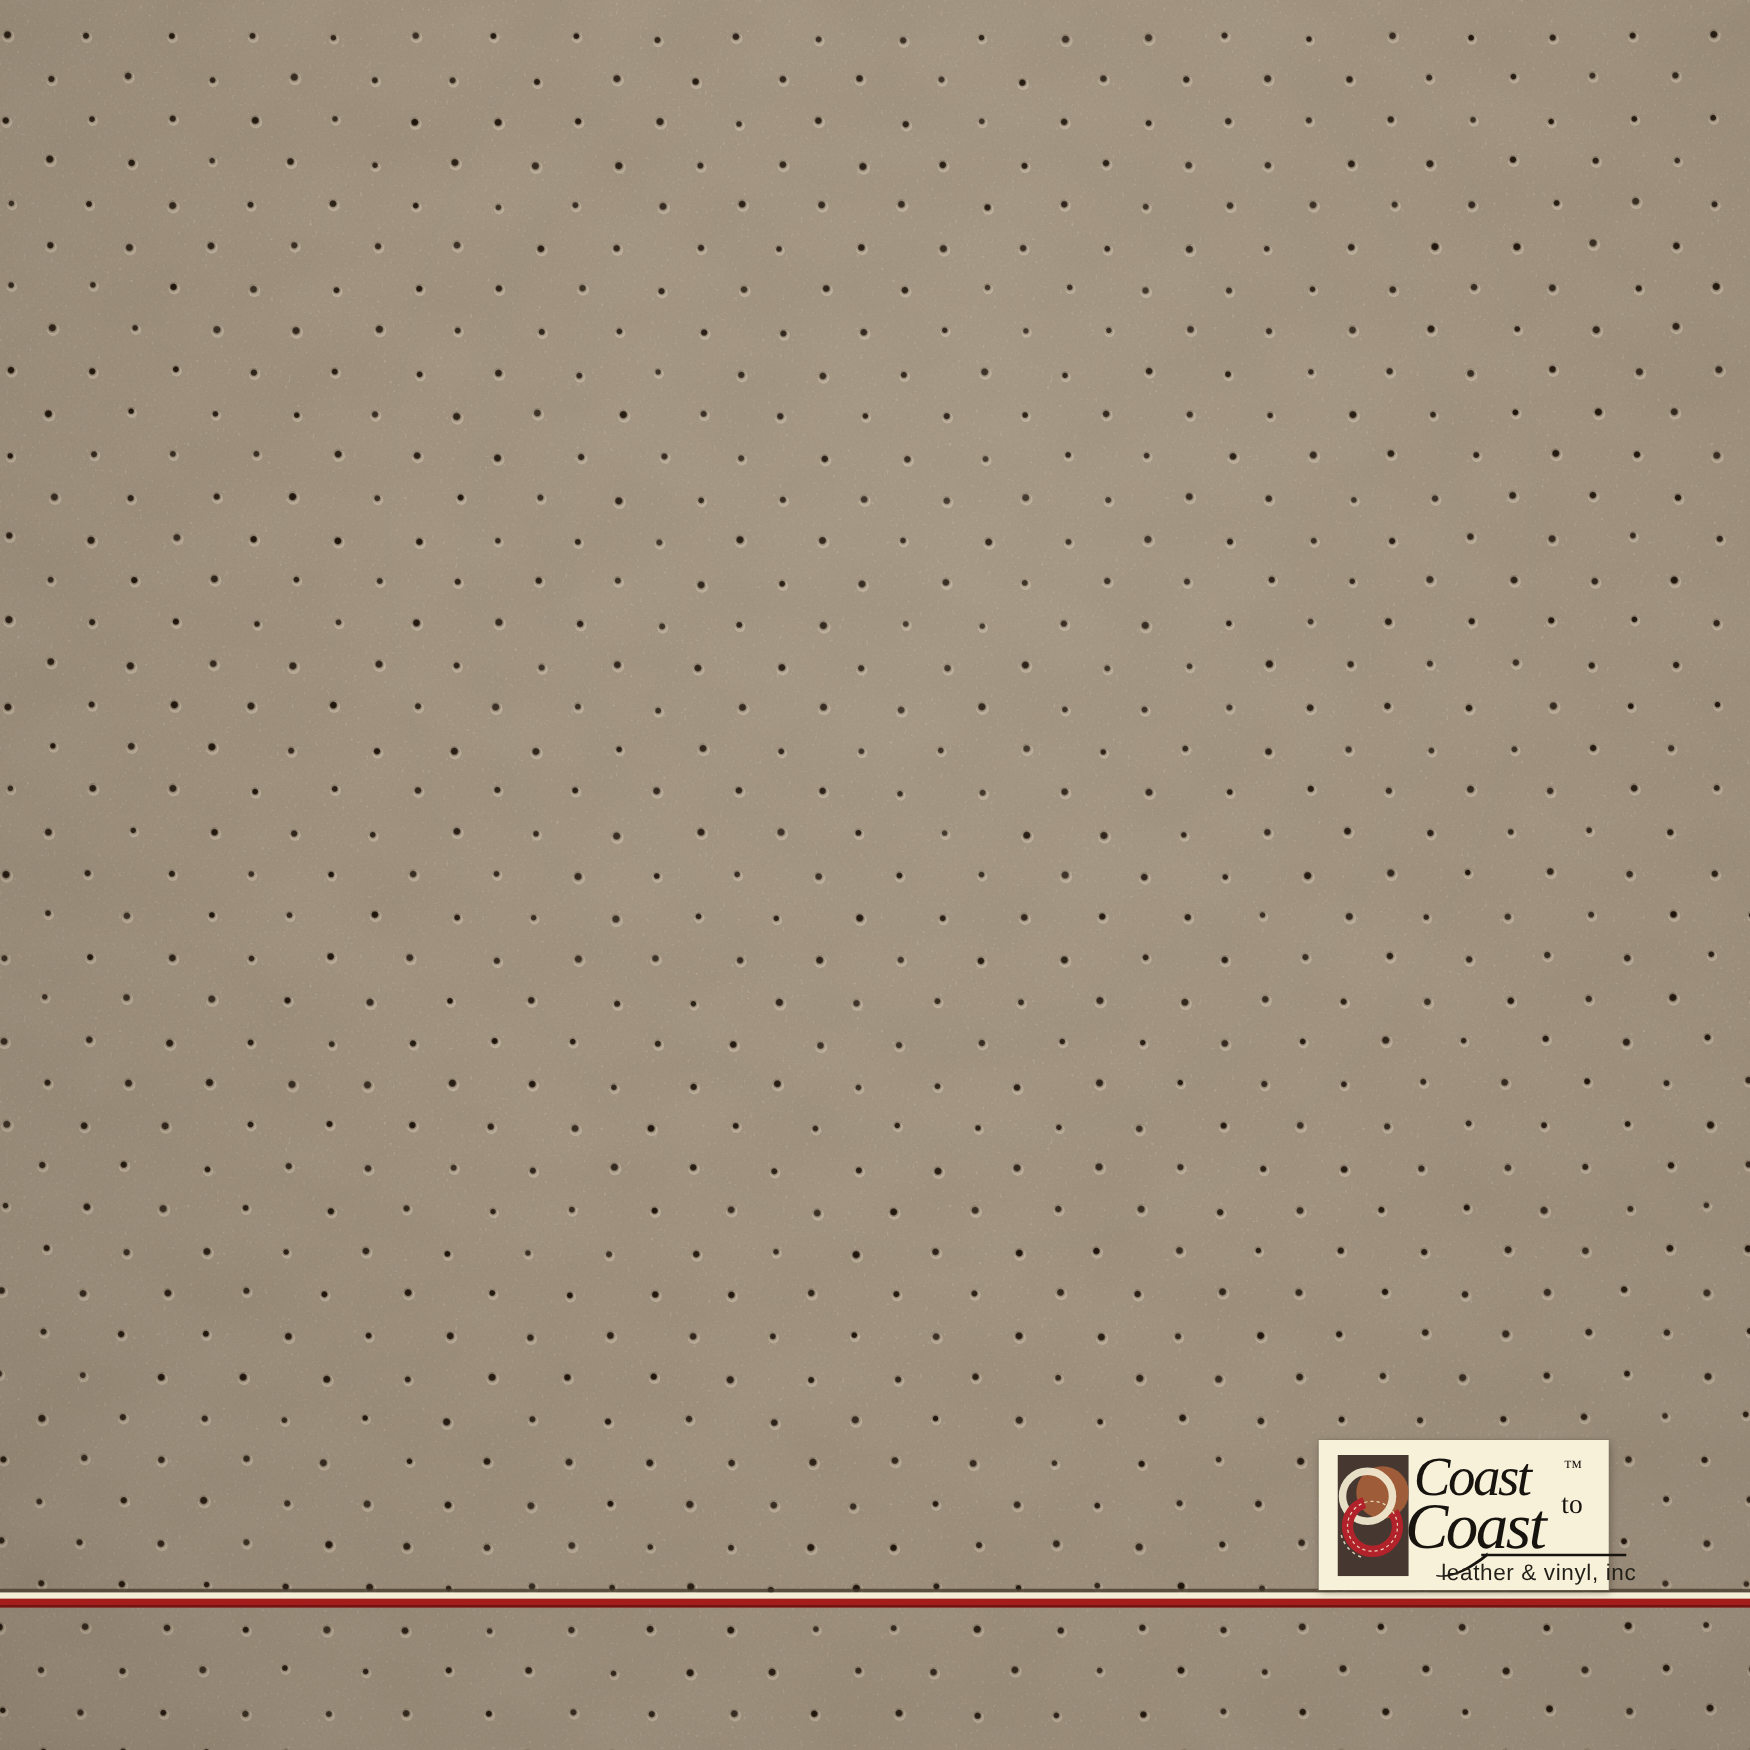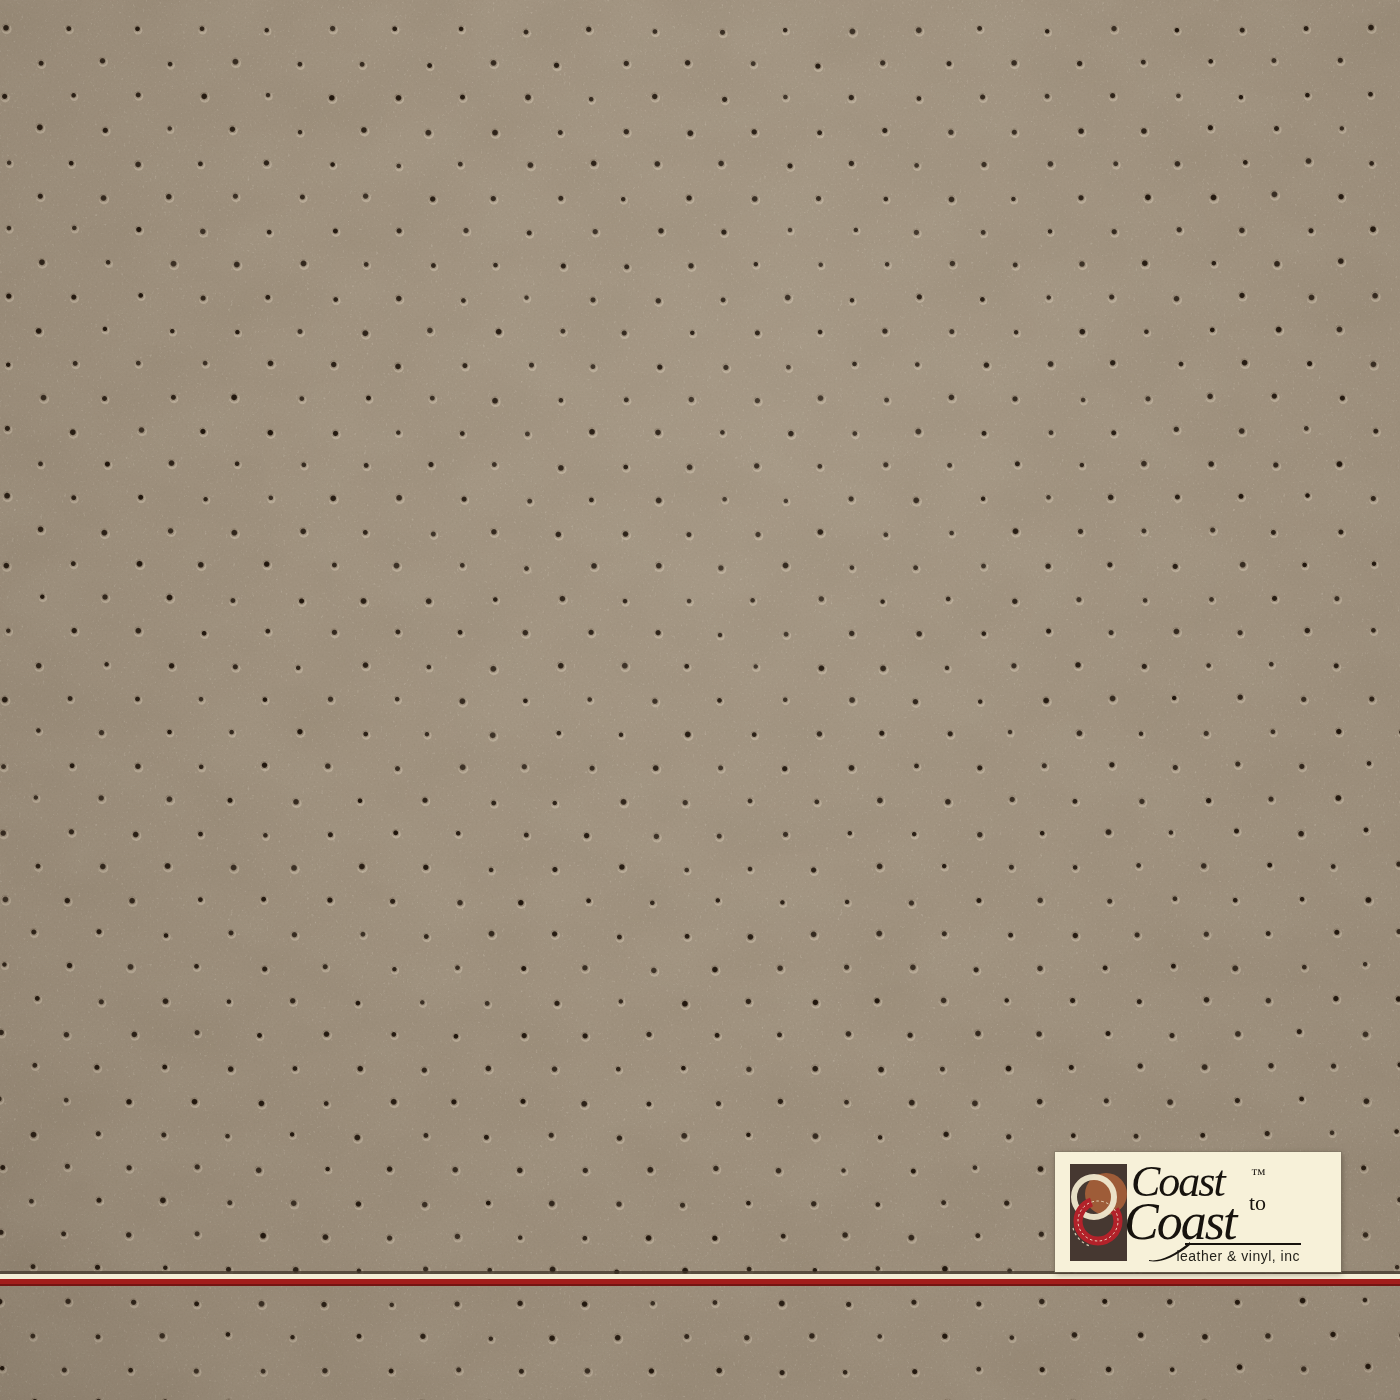--- a/index.html
+++ b/index.html
@@ -13,39 +13,39 @@
 
   
   .stripe { position: absolute; left: 0; width: 1400px; }
   .stripe-shadow { top: 1271px; height: 3px; opacity: .75; }
   .stripe-cream  { top: 1274px; height: 5px; }
   .stripe-red    { top: 1279px; height: 7px; box-shadow: inset 0 -2px 0 rgba(70,12,10,.5); }
 
   
   .plaque {
     position: absolute; left: 1055px; top: 1152px;
-    width: 286px; height: 120px;
+    width: 232px; height: 120px;
     box-shadow: 0 0 0 1px rgba(125,115,98,.45), 1px 2px 6px rgba(45,35,22,.4);
   }
   .mark { position: absolute; left: 15px; top: 12px; width: 57px; height: 97px; }
   .coast1, .coast2, .to {
     position: absolute; color: #17130e;
     font-family: "Liberation Serif", "DejaVu Serif", serif;
     line-height: 1; white-space: nowrap;
   }
   .coast1 { left: 76px; top: 8px;  font-size: 44px; font-style: italic; letter-spacing: -2px; }
   .coast2 { left: 69px; top: 44px; font-size: 52px; font-style: italic; letter-spacing: -2px; }
   .to     { left: 194px; top: 40px; font-size: 22px; text-align: center; }
   .tm     { position: absolute; left: 196px; top: 14px; font-size: 15px; color: #17130e;
             font-family: "Liberation Serif", serif; }
   .rule   { position: absolute; left: 130px; top: 91px; width: 116px; height: 2px; background: #17130e; }
   .tagline {
     position: absolute; left: 98px; top: 96px; width: 147px;
     text-align: right; white-space: nowrap;
-    font-size: 14px; letter-spacing: .5px; color: #211f18;
+    font-size: 18px; letter-spacing: .5px; color: #211f18;
   }
   .swash {
     position: absolute; left: 92px; top: 88px; width: 44px; height: 22px;
   }
   
   .light {
     position: absolute; inset: 0; pointer-events: none;
     background: radial-gradient(ellipse at 55% 30%, rgba(255,246,230,.07) 0%, rgba(255,246,230,0) 45%, rgba(46,34,22,.08) 82%, rgba(40,29,18,.16) 100%);
   }
 </style>

